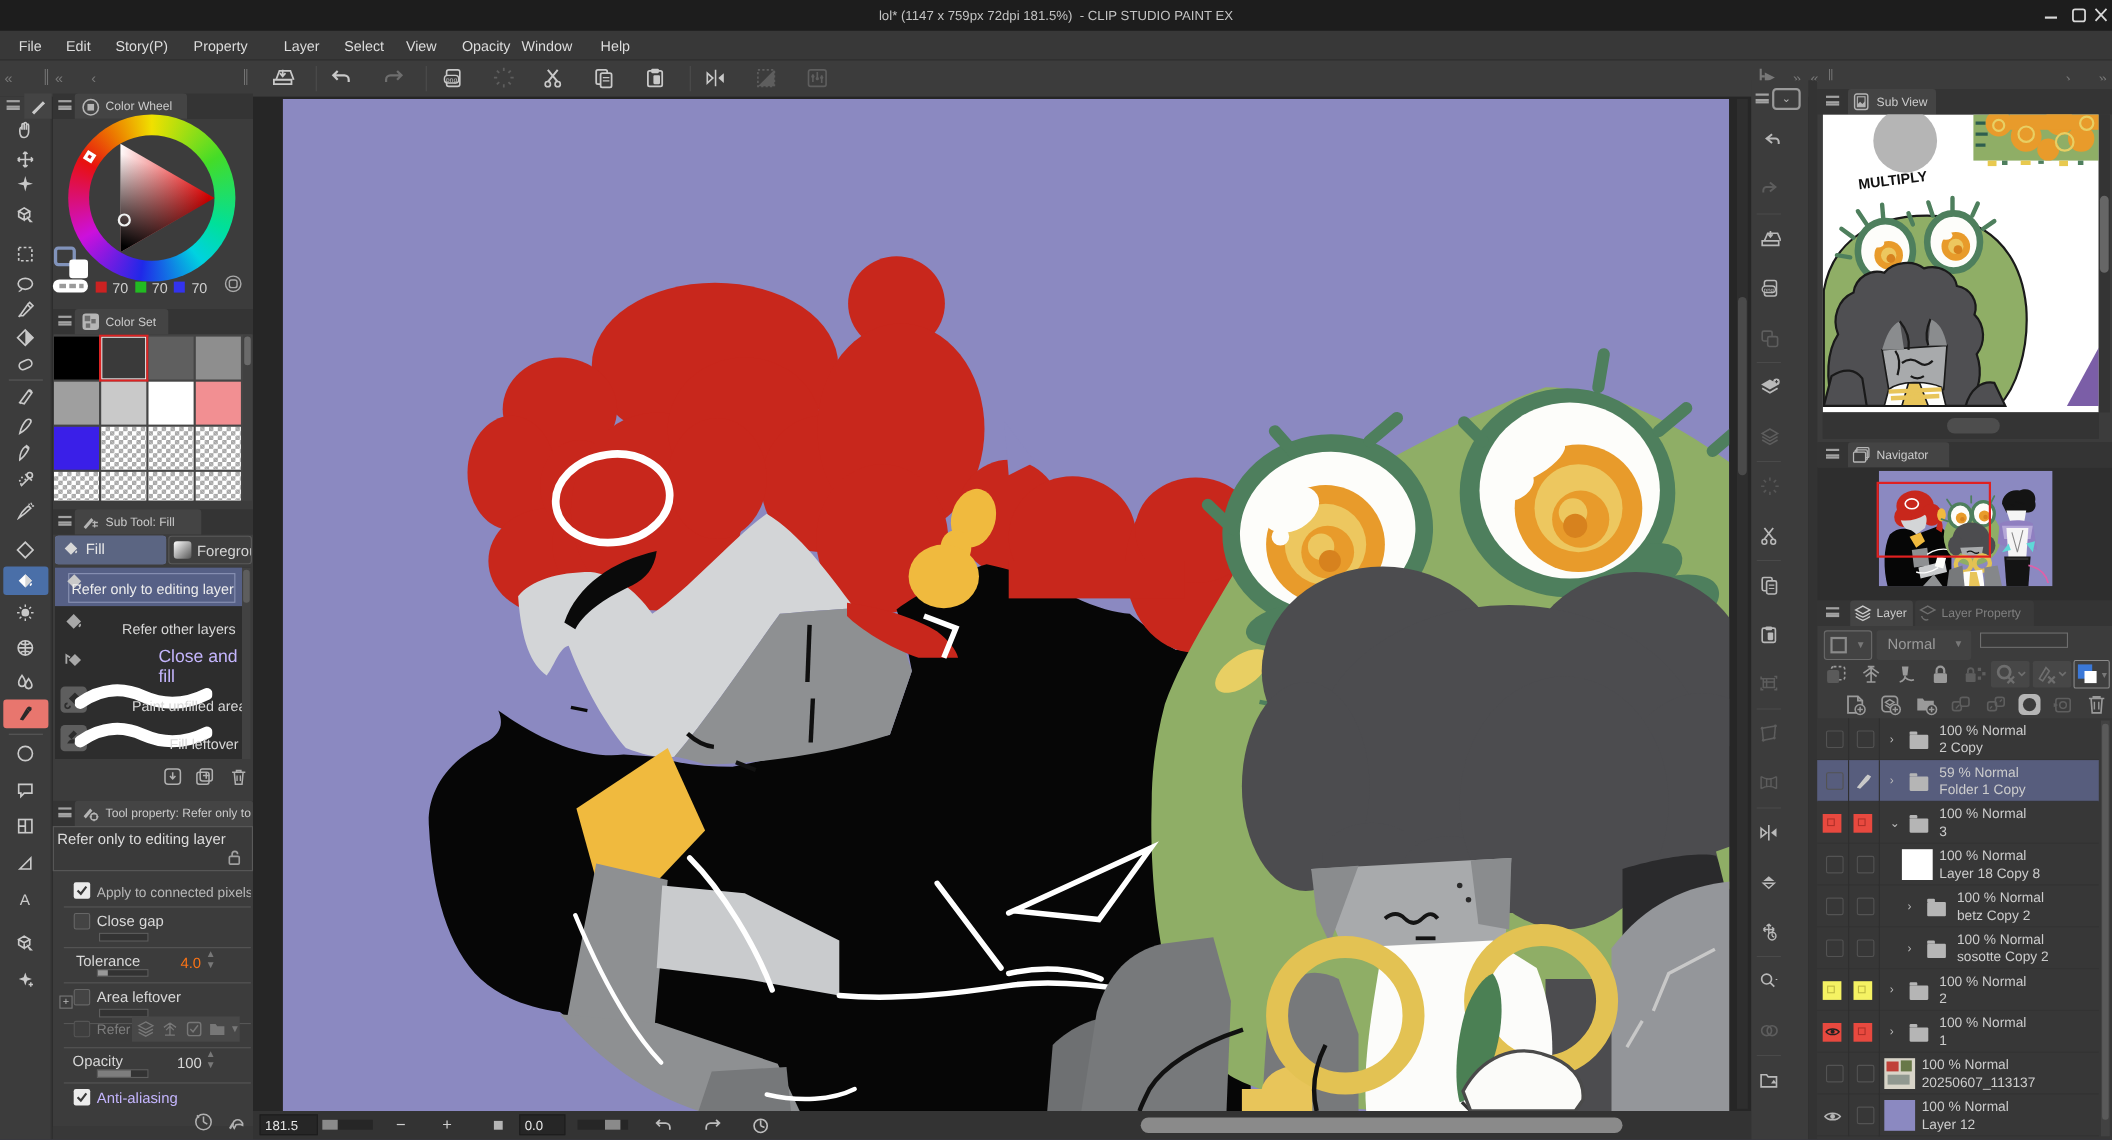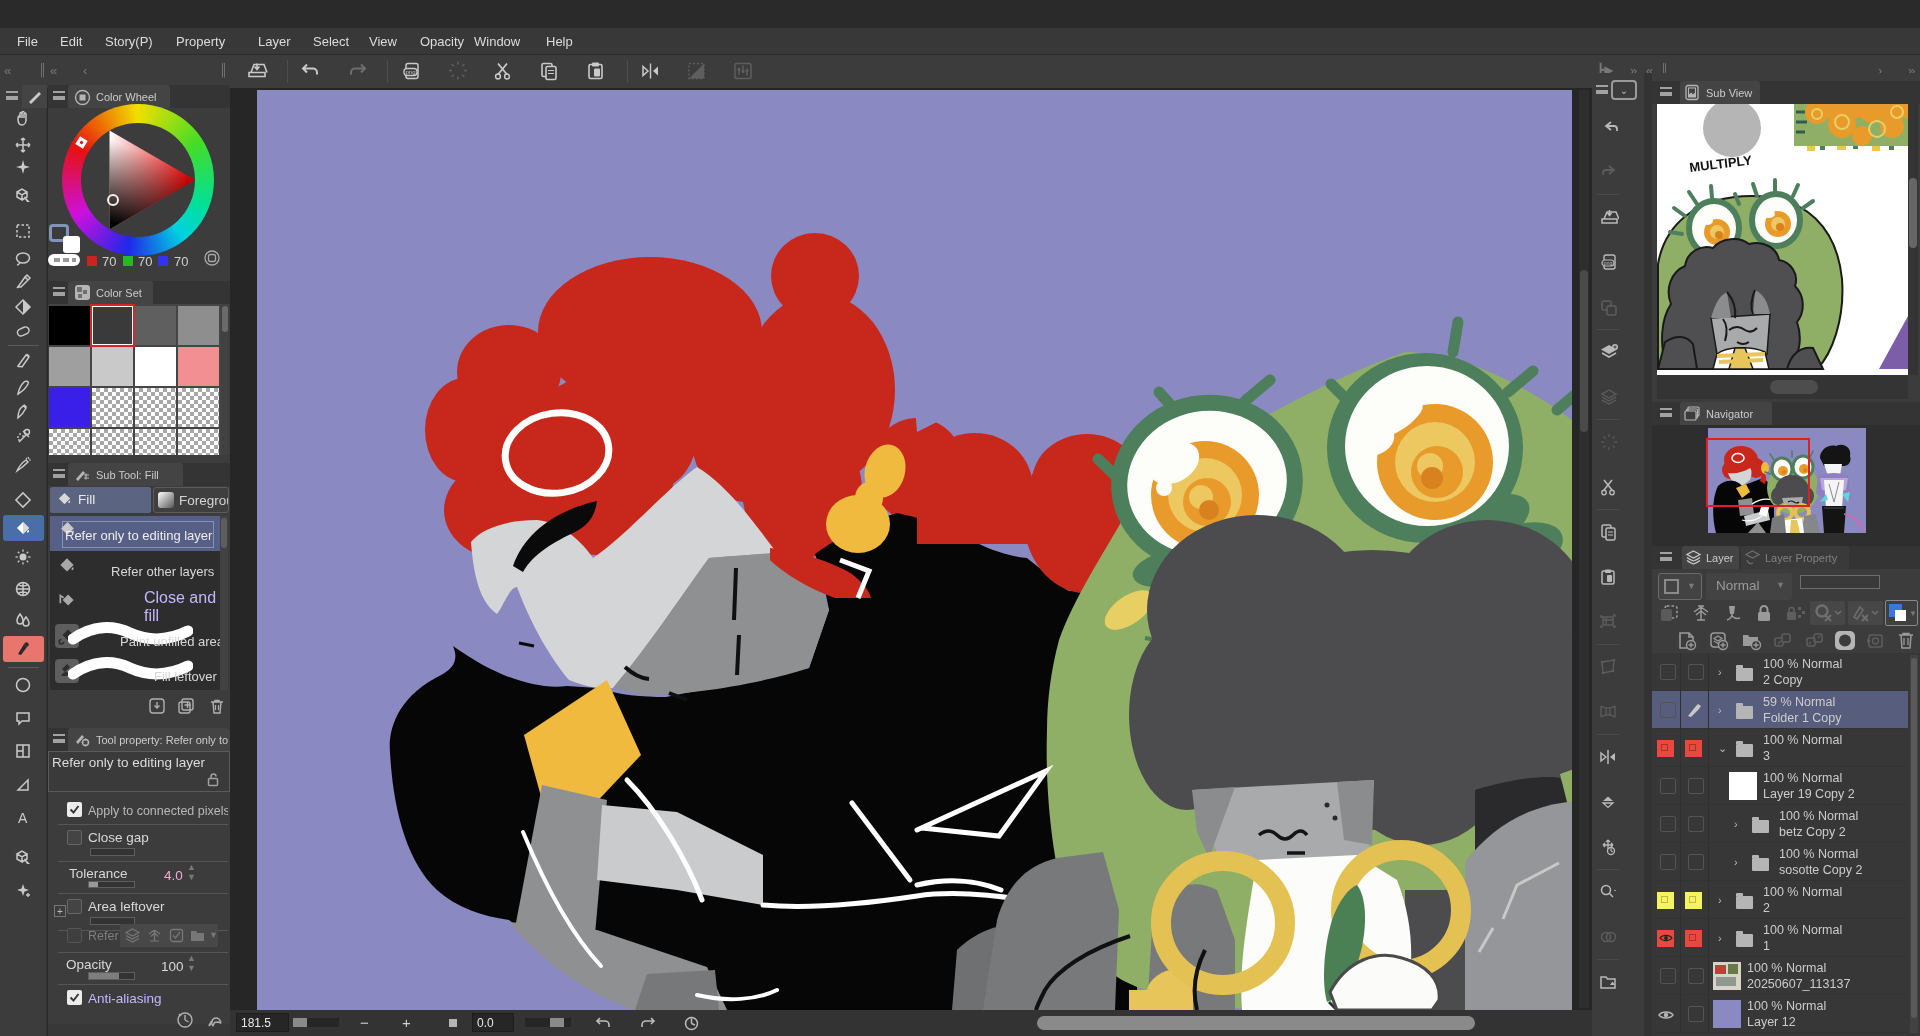--- a/index.html
+++ b/index.html
@@ -63,20 +63,28 @@
   .folder { position:absolute; top:12px; width:17px; height:13px; background:#b5b5b5;
     border-radius:1px; }
   .folder:before { content:""; position:absolute; left:0; top:-3px; width:7px; height:3px;
     background:#b5b5b5; border-radius:1px 1px 0 0; }
   .arrow { position:absolute; top:13px; font-size:11px; color:#b9b9b9; }
 </style>
 </head>
 <body>
 <div id="app">
 
+  <div id="titlebar" class="abs">
+    <div id="titletext" class="abs">lol* (1147 x 759px 72dpi 181.5%)&nbsp; - CLIP STUDIO PAINT EX</div>
+    <svg class="abs" style="left:1858px;top:6px" width="62" height="16" viewBox="0 0 62 16">
+      <rect x="1" y="9" width="11" height="2" fill="#d8d8d8"></rect>
+      <rect x="26.5" y="2.5" width="11" height="11" rx="2" fill="none" stroke="#d8d8d8" stroke-width="1.6"></rect>
+      <path d="M47 2 L57 13 M57 2 L47 13" stroke="#d8d8d8" stroke-width="1.6"></path>
+    </svg>
+  </div>
 
   <div id="menubar" class="abs">
     <div class="menuitem" style="left:17px">File</div>
     <div class="menuitem" style="left:60px">Edit</div>
     <div class="menuitem" style="left:105px">Story(P)</div>
     <div class="menuitem" style="left:176px">Property</div>
     <div class="menuitem" style="left:258px">Layer</div>
     <div class="menuitem" style="left:313px">Select</div>
     <div class="menuitem" style="left:369px">View</div>
     <div class="menuitem" style="left:420px">Opacity</div>
@@ -514,21 +522,21 @@
     <svg class="abs" style="left:20px;top:715px" width="13" height="13" viewBox="0 0 13 13">
         <path d="M2.5,6.5 L5.5,9.5 L10.5,3" fill="none" stroke="#3a3a3a" stroke-width="2"></path>
       </svg>
     <div class="abs" style="left:40px;top:716px;font-size:12.5px;color:#b8b8b8;width:140px;overflow:hidden;white-space:nowrap">Apply to connected pixels onl</div>
     <div class="abs" style="left:10px;top:736px;width:170px;height:1px;background:#565656"></div>
     <div class="abs" style="left:19px;top:742px;width:15px;height:15px;background:#444;border:1px solid #666;border-radius:2px"></div>
     <div class="abs" style="left:40px;top:742px;font-size:13.5px;color:#d8d8d8">Close gap</div>
     <div class="abs" style="left:42px;top:760px;width:45px;height:8px;background:#333;border:1px solid #5e5e5e"></div>
     <div class="abs" style="left:10px;top:773px;width:170px;height:1px;background:#565656"></div>
     <div class="abs" style="left:21px;top:778px;font-size:13.5px;color:#d8d8d8">Tolerance</div>
-    <div class="abs" style="left:116px;top:780px;font-size:13.5px;color:#f9a8d4">4.0</div>
+    <div class="abs" style="left:116px;top:780px;font-size:13.5px;color:#f97316">4.0</div>
     <div class="abs dim" style="left:139px;top:774px;font-size:9px">▲</div>
     <div class="abs dim" style="left:139px;top:784px;font-size:9px">▼</div>
     <div class="abs" style="left:40px;top:793px;width:47px;height:7px;background:#333;border:1px solid #5e5e5e"></div>
     <div class="abs" style="left:41px;top:794px;width:9px;height:5px;background:#999"></div>
     <div class="abs" style="left:10px;top:805px;width:170px;height:1px;background:#565656"></div>
     <div class="abs" style="left:6px;top:817px;width:12px;height:12px;border:1px solid #777;color:#bbb;font-size:10px;text-align:center;line-height:11px">+</div>
     <div class="abs" style="left:19px;top:811px;width:15px;height:15px;background:#444;border:1px solid #666;border-radius:2px"></div>
     <div class="abs" style="left:40px;top:811px;font-size:13.5px;color:#d8d8d8">Area leftover</div>
     <div class="abs" style="left:42px;top:829px;width:45px;height:8px;background:#333;border:1px solid #5e5e5e"></div>
     <div class="abs" style="left:10px;top:842px;width:170px;height:1px;background:#565656"></div>
@@ -1224,21 +1232,21 @@
         <div class="l1" style="left:111px">100 % Normal</div>
         <div class="l2" style="left:111px">3</div>
       </div>
       <div class="lrow" style="top:114px;height:38px;background:transparent">
         <div class="abs" style="left:28px;top:0;width:1px;height:38px;background:#2f2f2f"></div>
         <div class="abs" style="left:56px;top:0;width:1px;height:38px;background:#2f2f2f"></div>
         <div class="cbox" style="left:8px"></div>
         <div class="cbox" style="left:36px"></div>
         <div class="abs" style="left:77px;top:5px;width:28px;height:28px;background:#ffffff"></div>
         <div class="l1" style="left:111px">100 % Normal</div>
-        <div class="l2" style="left:111px">Layer 19 Copy 2</div>
+        <div class="l2" style="left:111px">Layer 18 Copy 8</div>
       </div>
       <div class="lrow" style="top:152px;height:38px;background:transparent">
         <div class="abs" style="left:28px;top:0;width:1px;height:38px;background:#2f2f2f"></div>
         <div class="abs" style="left:56px;top:0;width:1px;height:38px;background:#2f2f2f"></div>
         <div class="cbox" style="left:8px"></div>
         <div class="cbox" style="left:36px"></div>
         <div class="arrow" style="left:82px">›</div>
         <div class="folder" style="left:100px;top:15px"></div>
         <div class="l1" style="left:127px">100 % Normal</div>
         <div class="l2" style="left:127px">betz Copy 2</div>

